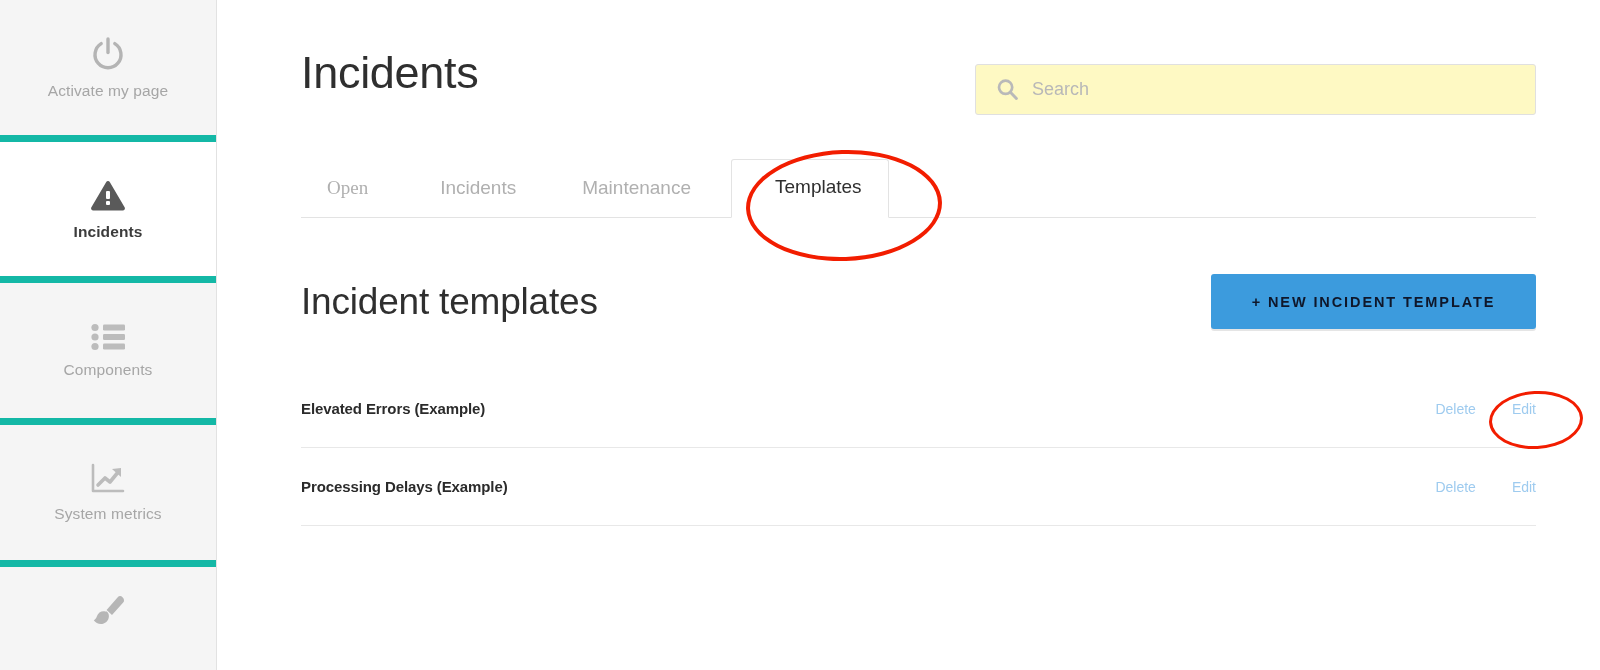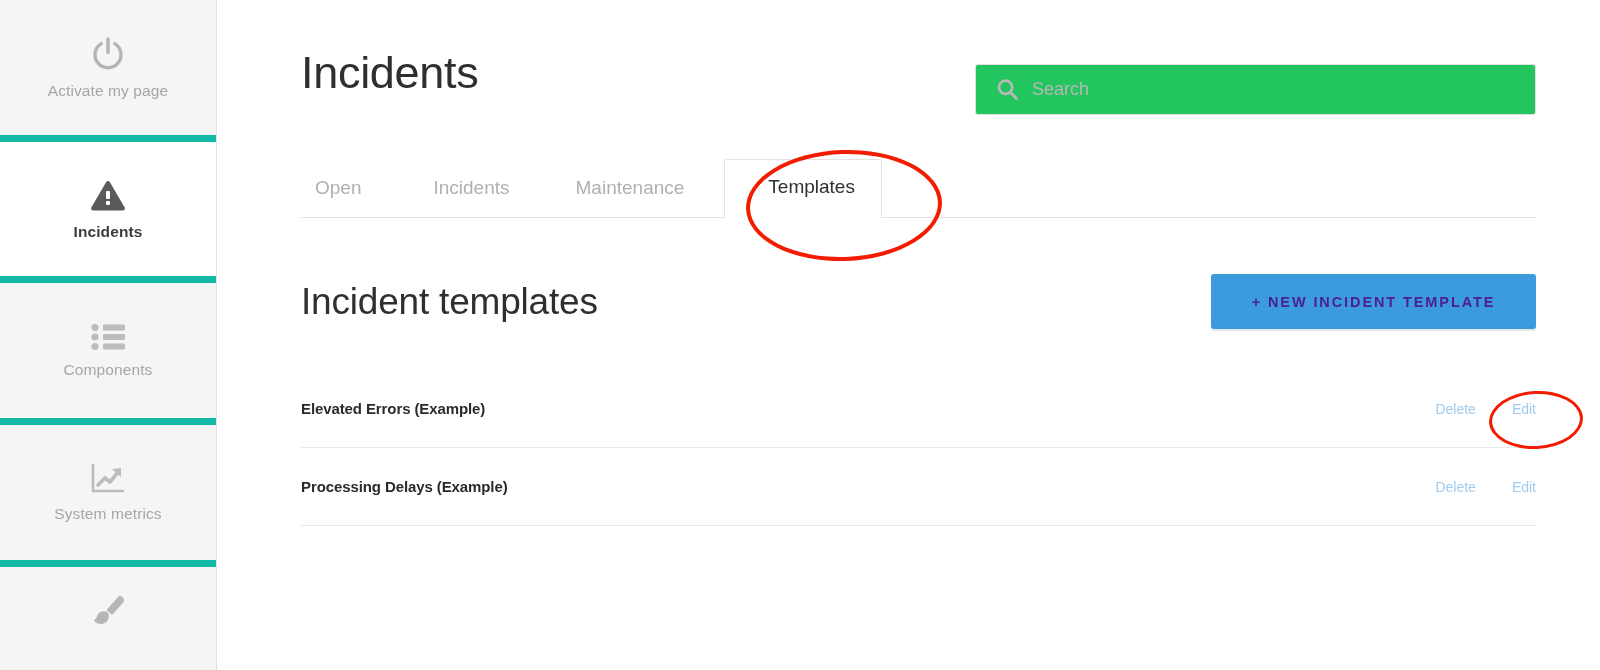--- a/index.html
+++ b/index.html
@@ -76,21 +76,21 @@
 
   .search-wrap {
     width: 561px;
     height: 51px;
     border: 1px solid #e0e0e0;
     border-radius: 3px;
     display: flex;
     align-items: center;
     padding-left: 20px;
     margin-top: 14px;
-    background: #22c55e;
+    background: #fef9c3;
   }
   .search-wrap .s-icon { flex: 0 0 auto; margin-right: 13px; display:flex; }
   .search-input {
     border: none; outline: none;
     font-family: "Liberation Sans", sans-serif;
     font-size: 18px;
     color: #555;
     width: 460px;
     background: transparent;
   }
@@ -113,21 +113,21 @@
   }
   .tab {
     font-size: 19px;
     color: #b0b0b0;
     padding: 0 0 21px 0;
     margin-right: 0;
     line-height: 1;
     position: relative;
     white-space: nowrap;
   }
-  .tab.t-open       { margin-left: 14px; }
+  .tab.t-open       { margin-left: 26px; font-family: Liberation Serif, serif; }
   .tab.t-incidents  { margin-left: 72px; }
   .tab.t-maint      { margin-left: 66px; }
   .tab.active {
     color: #2f2f2f;
     background: #ffffff;
     border: 1px solid #e3e3e3;
     border-bottom: 1px solid #ffffff;
     border-radius: 3px 3px 0 0;
     padding: 17px 26px 21px 43px;
     margin-left: 40px;
@@ -145,21 +145,21 @@
     font-size: 37px;
     color: #2f2f2f;
     font-weight: normal;
     letter-spacing: -0.2px;
     line-height: 1;
   }
   .new-btn {
     background: #3c9bdd;
     border: none;
     border-radius: 3px;
-    color: #4c1d95;
+    color: #0f172a;
     font-family: "Liberation Sans", sans-serif;
     font-size: 14.5px;
     font-weight: bold;
     letter-spacing: 1.9px;
     padding: 16px 26px;
     height: 55px;
     min-width: 325px;
     cursor: pointer;
     box-shadow: 0 2px 0 rgba(0,0,0,0.10);
     text-transform: uppercase;

